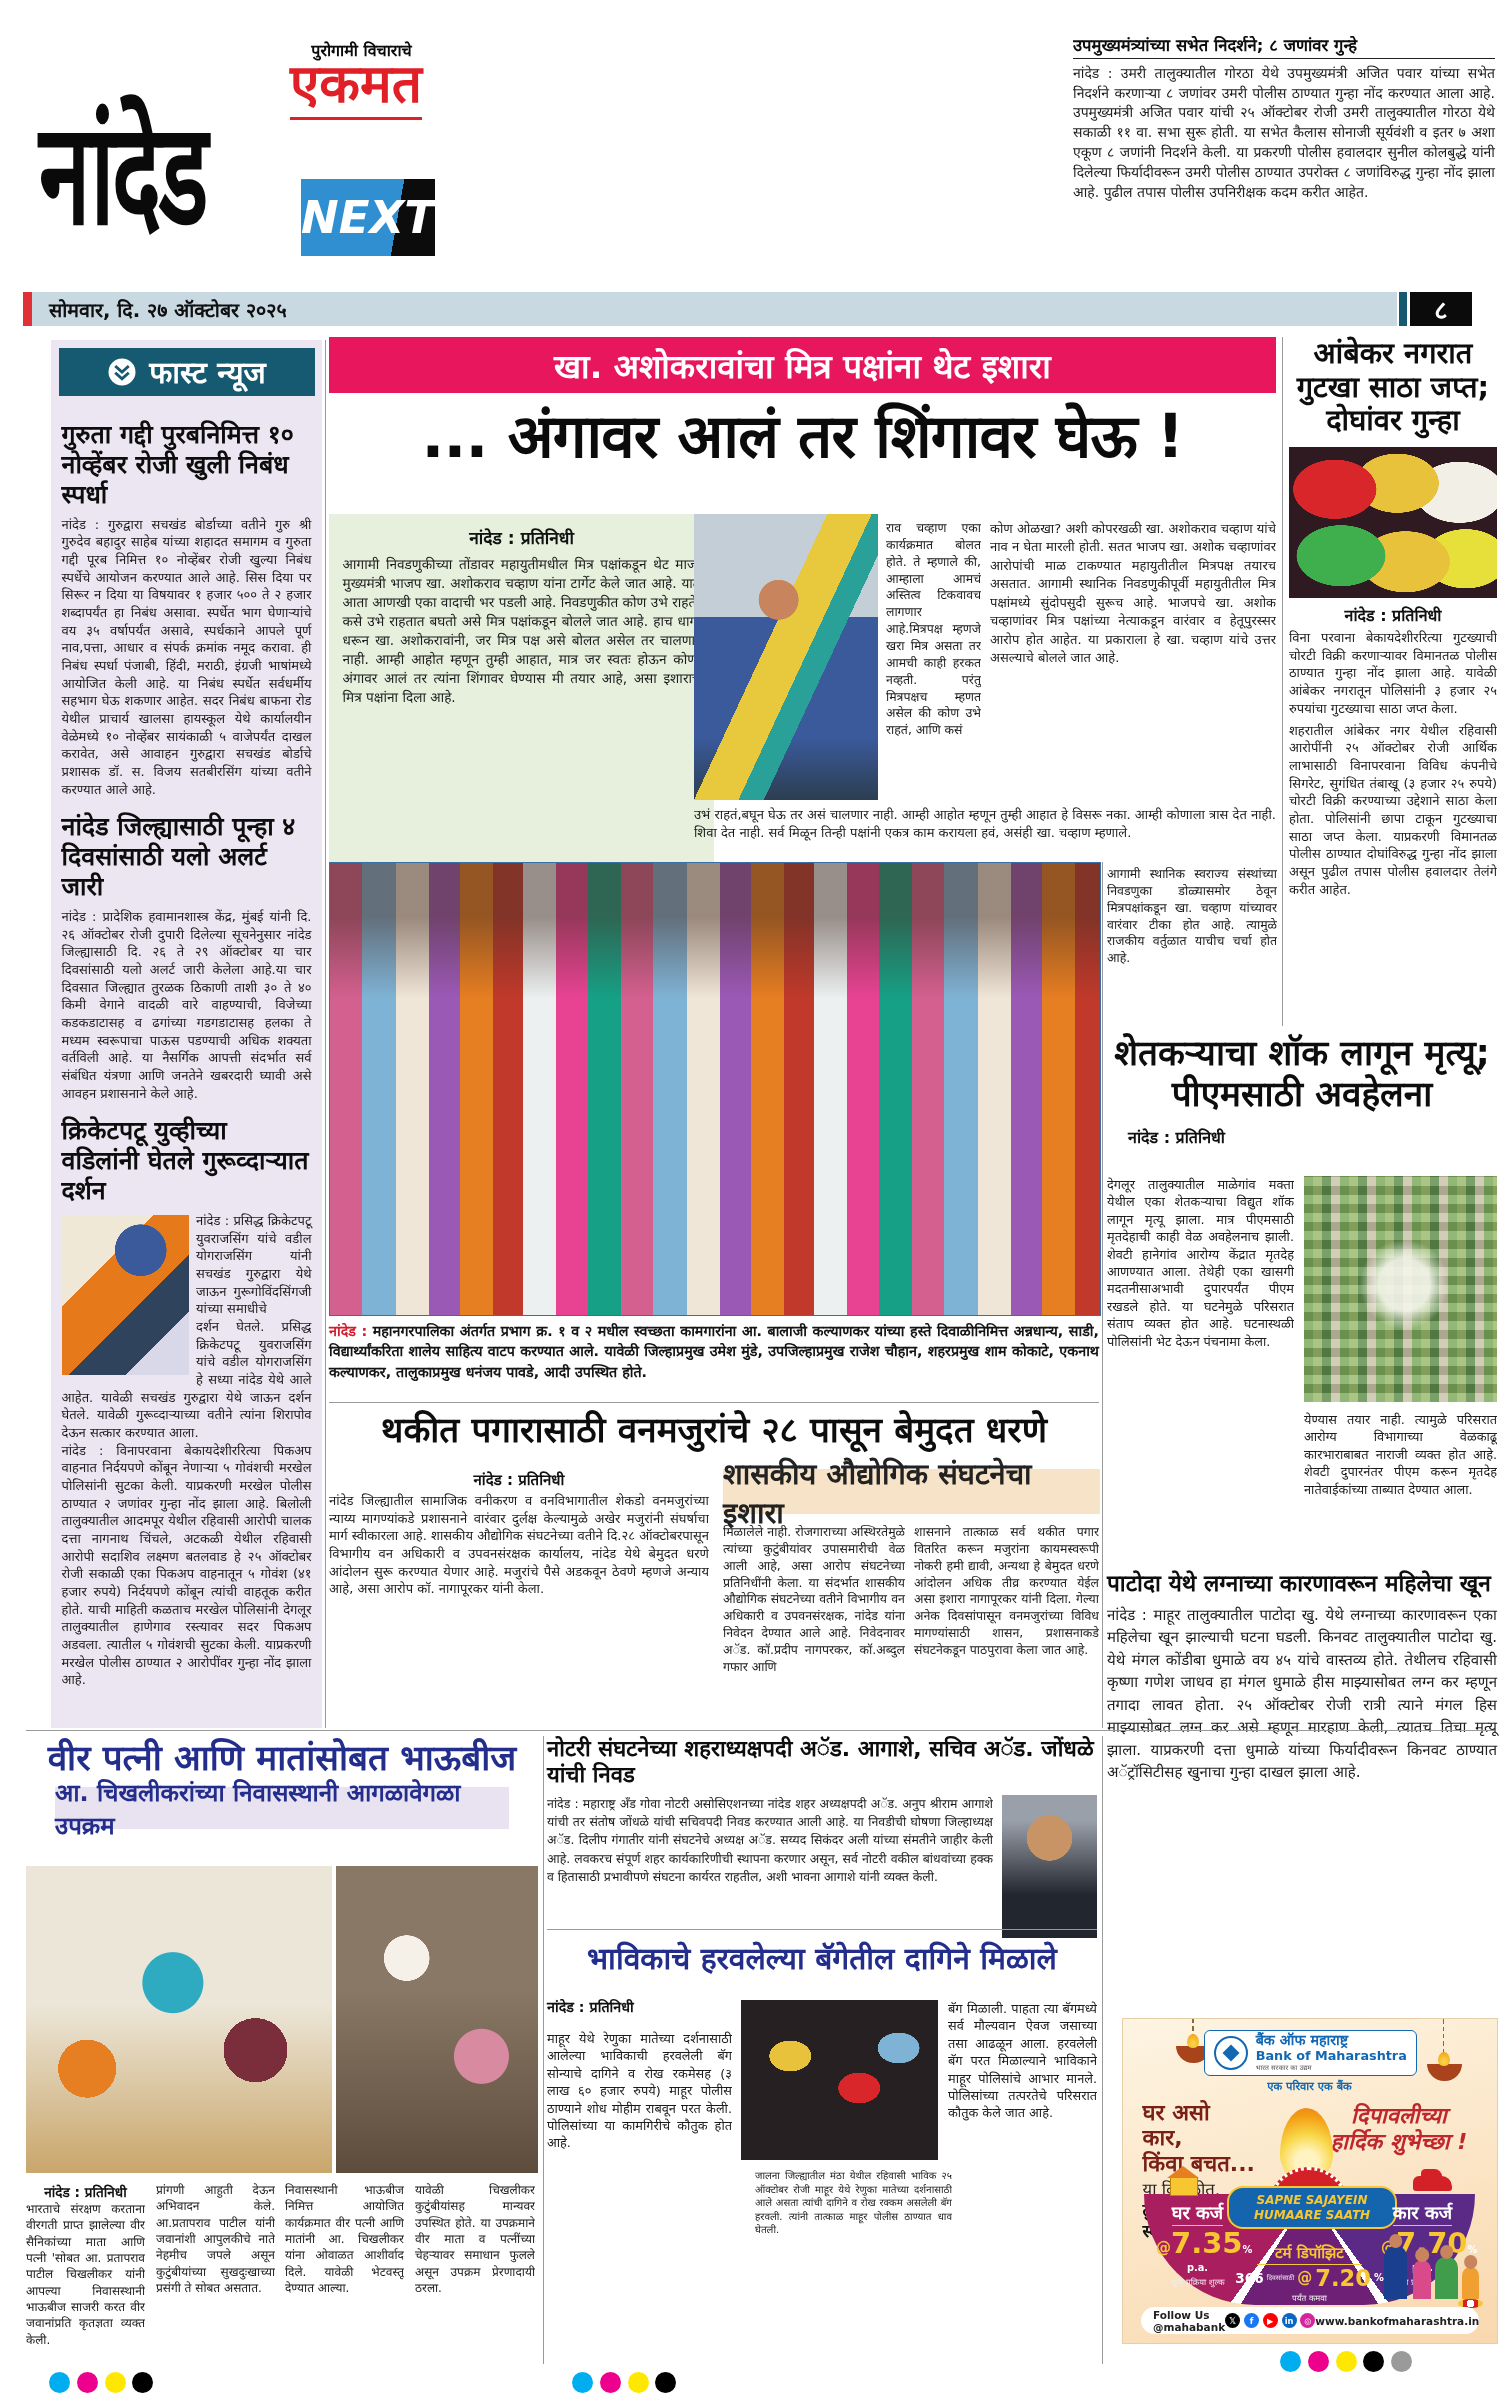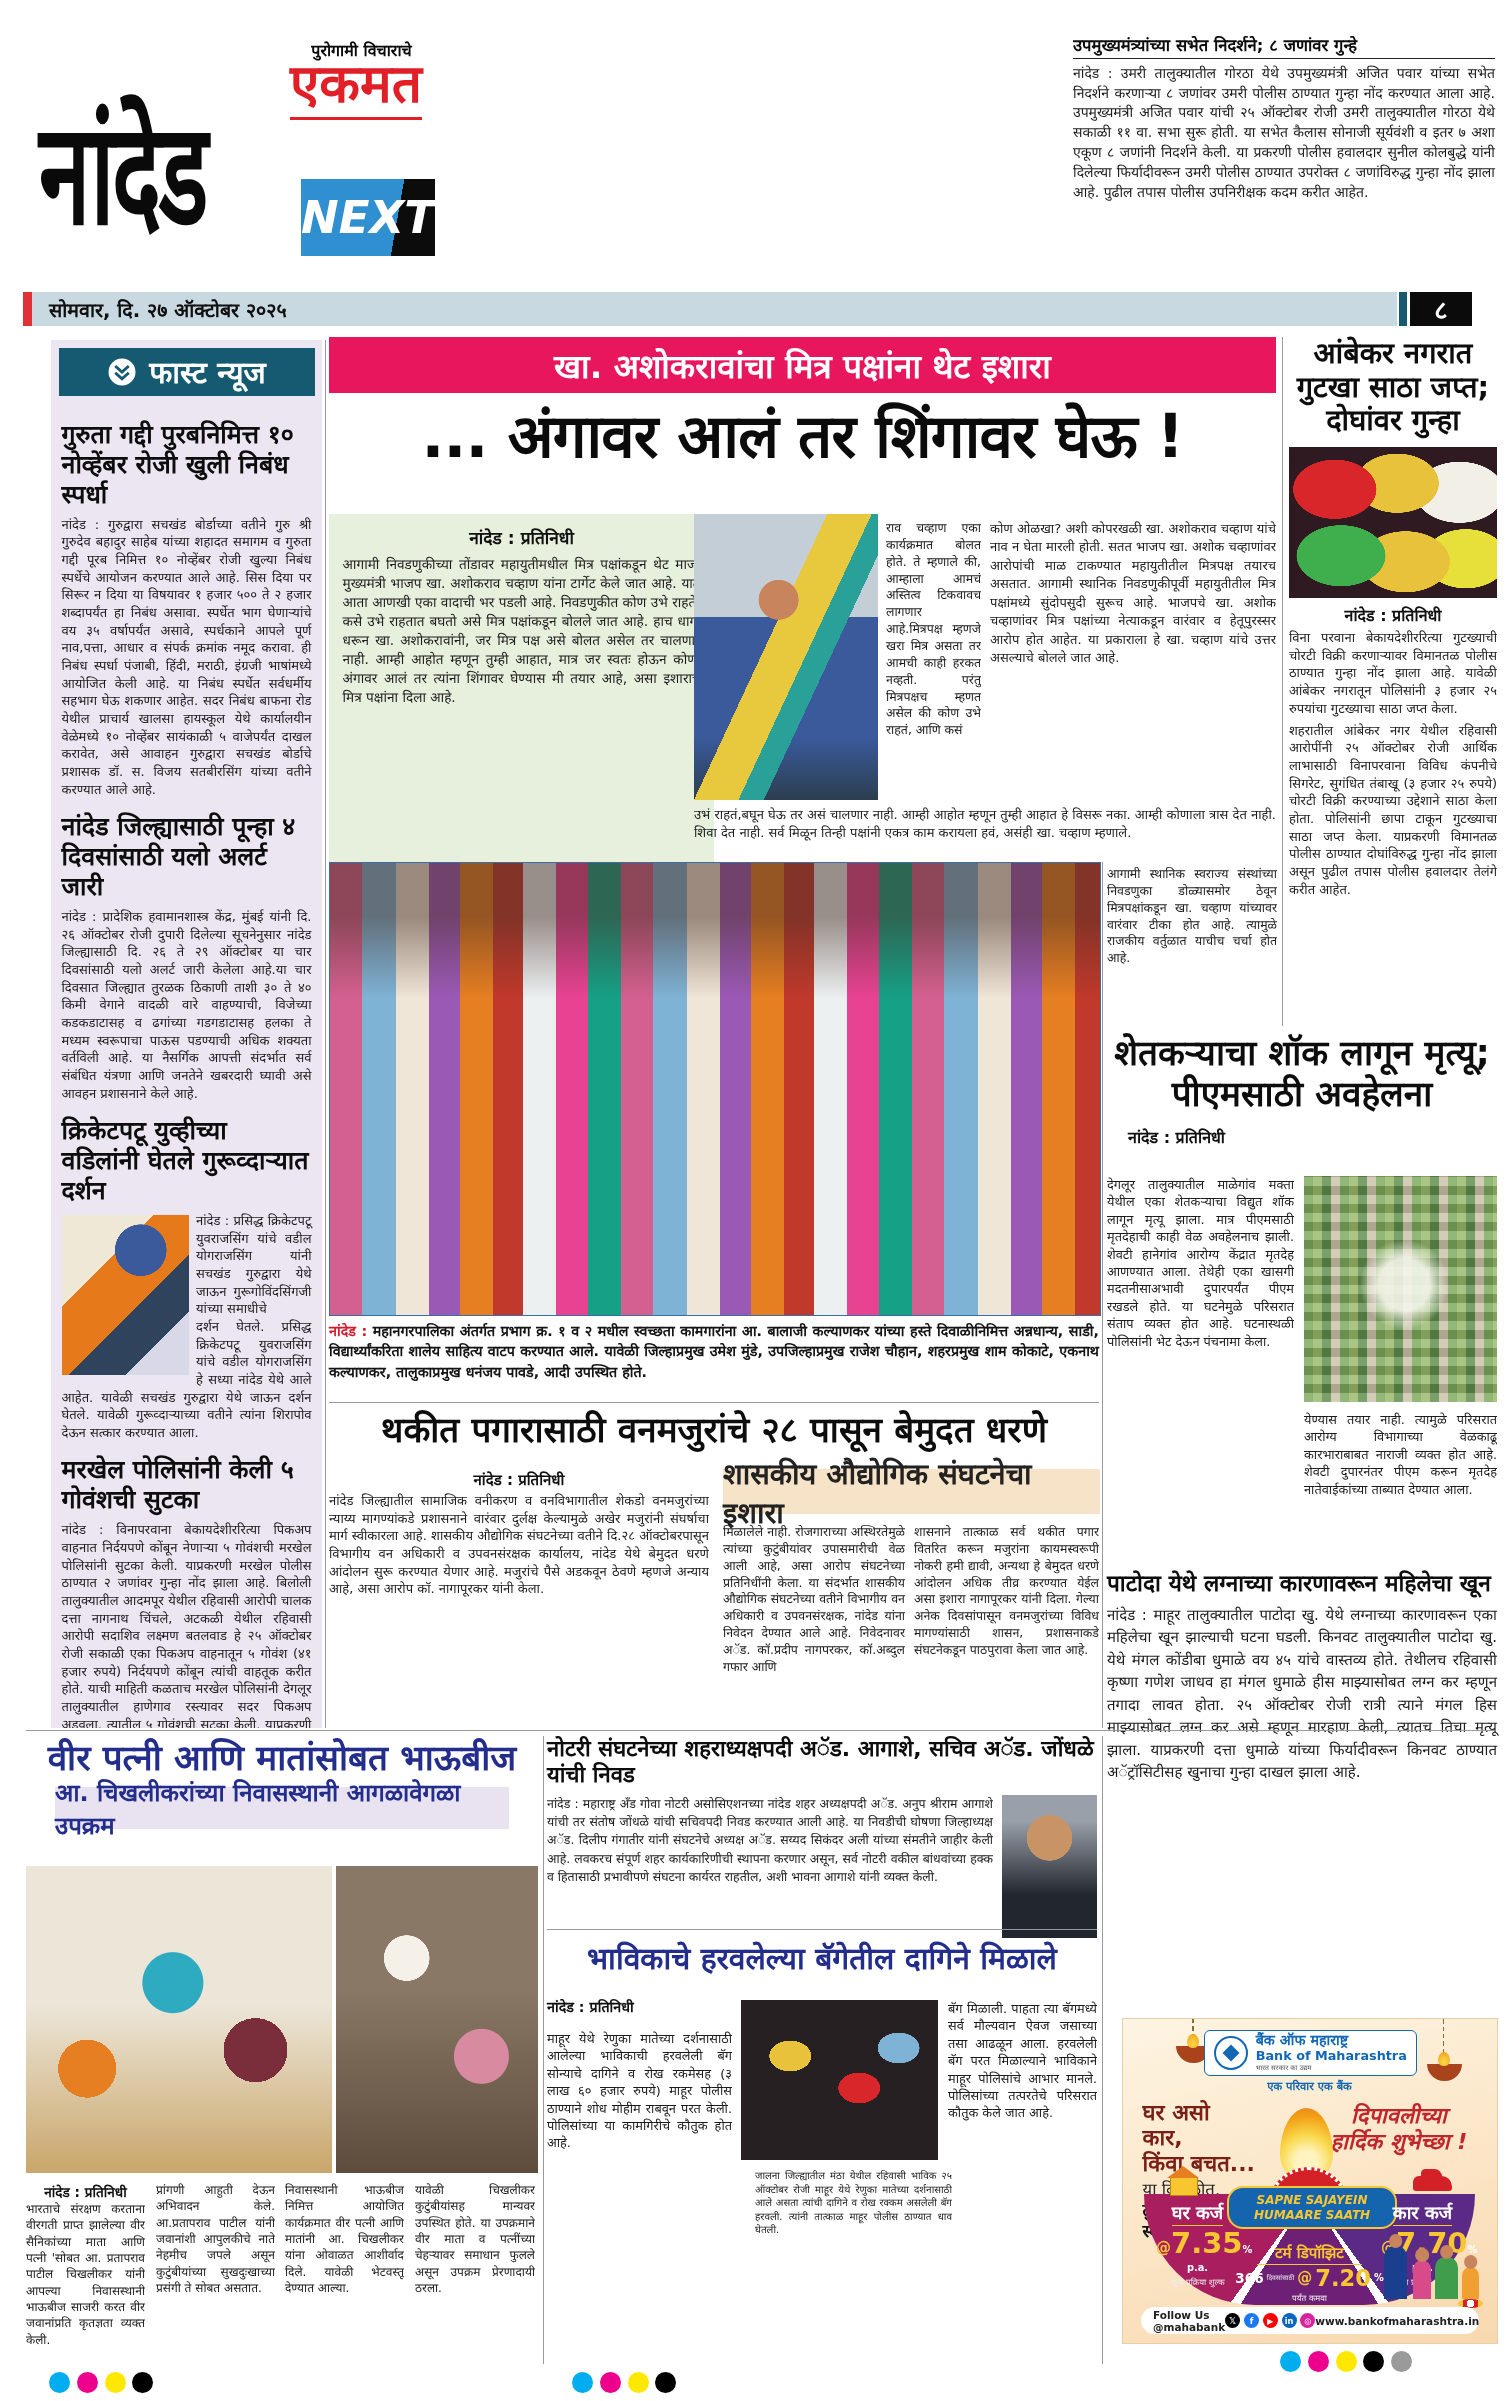--- a/index.html
+++ b/index.html
@@ -177,21 +177,20 @@
     </div>
     <div>
       <div class="fast-item-head">क्रिकेटपटू युव्हीच्या वडिलांनी घेतले गुरूव्दाऱ्यात दर्शन</div>
       <div>
         <div class="photo ph-sikh" style="float:left;width:127px;height:160px;margin:3px 7.5px 4.5px 0;"></div>
         <div class="jtext fast-body">नांदेड : प्रसिद्ध क्रिकेटपटू युवराजसिंग यांचे वडील योगराजसिंग यांनी सचखंड गुरुद्वारा येथे जाऊन गुरूगोविंदसिंगजी यांच्या समाधीचे</div>
       </div>
       <div class="jtext fast-body" style="clear:none;">दर्शन घेतले. प्रसिद्ध क्रिकेटपटू युवराजसिंग यांचे वडील योगराजसिंग हे सध्या नांदेड येथे आले आहेत. यावेळी सचखंड गुरुद्वारा येथे जाऊन दर्शन घेतले. यावेळी गुरूव्दाऱ्याच्या वतीने त्यांना शिरापोव देऊन सत्कार करण्यात आला.</div>
     </div>
     <div style="clear:both;">
-      <div class="fast-item-head">मरखेल पोलिसांनी केली ५ गोवंशची सुटका</div>
       <div class="jtext fast-body">नांदेड : विनापरवाना बेकायदेशीररित्या पिकअप वाहनात निर्दयपणे कोंबून नेणाऱ्या ५ गोवंशची मरखेल पोलिसांनी सुटका केली. याप्रकरणी मरखेल पोलीस ठाण्यात २ जणांवर गुन्हा नोंद झाला आहे. बिलोली तालुक्यातील आदमपूर येथील रहिवासी आरोपी चालक दत्ता नागनाथ चिंचले, अटकळी येथील रहिवासी आरोपी सदाशिव लक्ष्मण बतलवाड हे २५ ऑक्टोबर रोजी सकाळी एका पिकअप वाहनातून ५ गोवंश (४१ हजार रुपये) निर्दयपणे कोंबून त्यांची वाहतूक करीत होते. याची माहिती कळताच मरखेल पोलिसांनी देगलूर तालुक्यातील हाणेगाव रस्त्यावर सदर पिकअप अडवला. त्यातील ५ गोवंशची सुटका केली. याप्रकरणी मरखेल पोलीस ठाण्यात २ आरोपींवर गुन्हा नोंद झाला आहे.</div>
     </div>
   </div>
 </div>
 
 <div class="abs kicker" style="left:329px;top:337px;width:947px;height:56px;">
   <span>खा. अशोकरावांचा मित्र पक्षांना थेट इशारा</span>
 </div>
 <div class="abs lead-headline" style="left:329px;top:403px;width:947px;">... अंगावर आलं तर शिंगावर घेऊ !</div>
 

